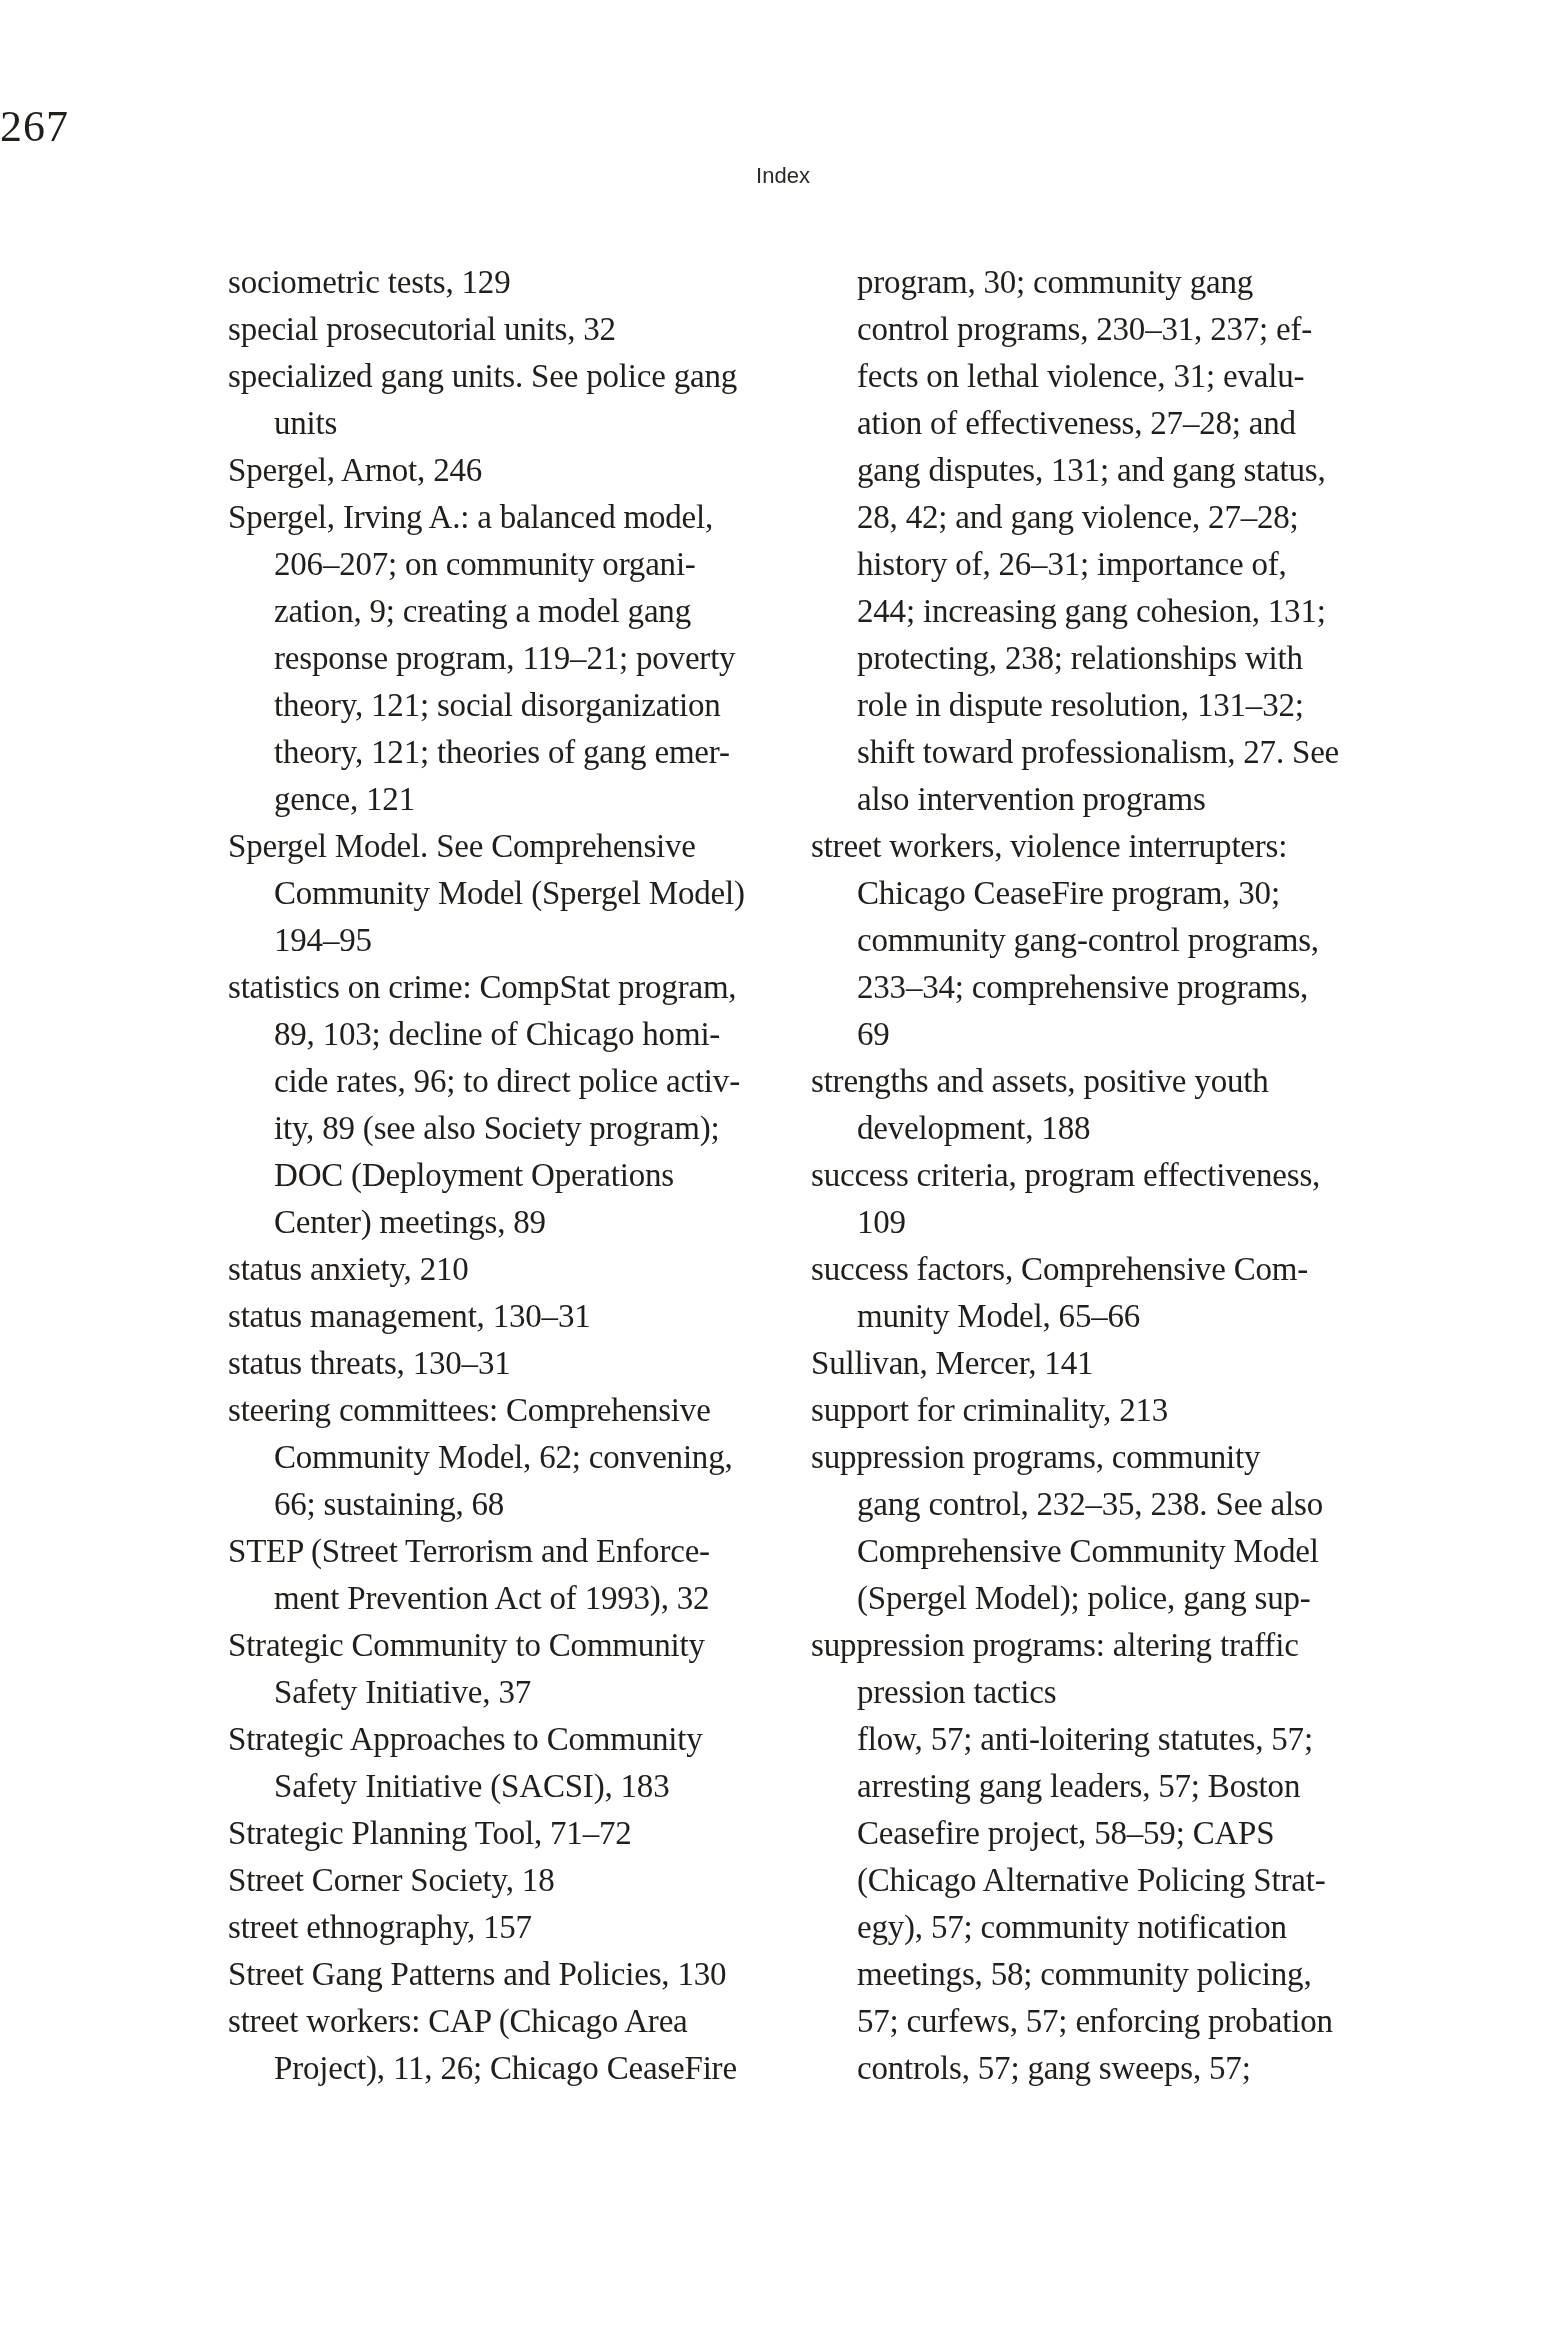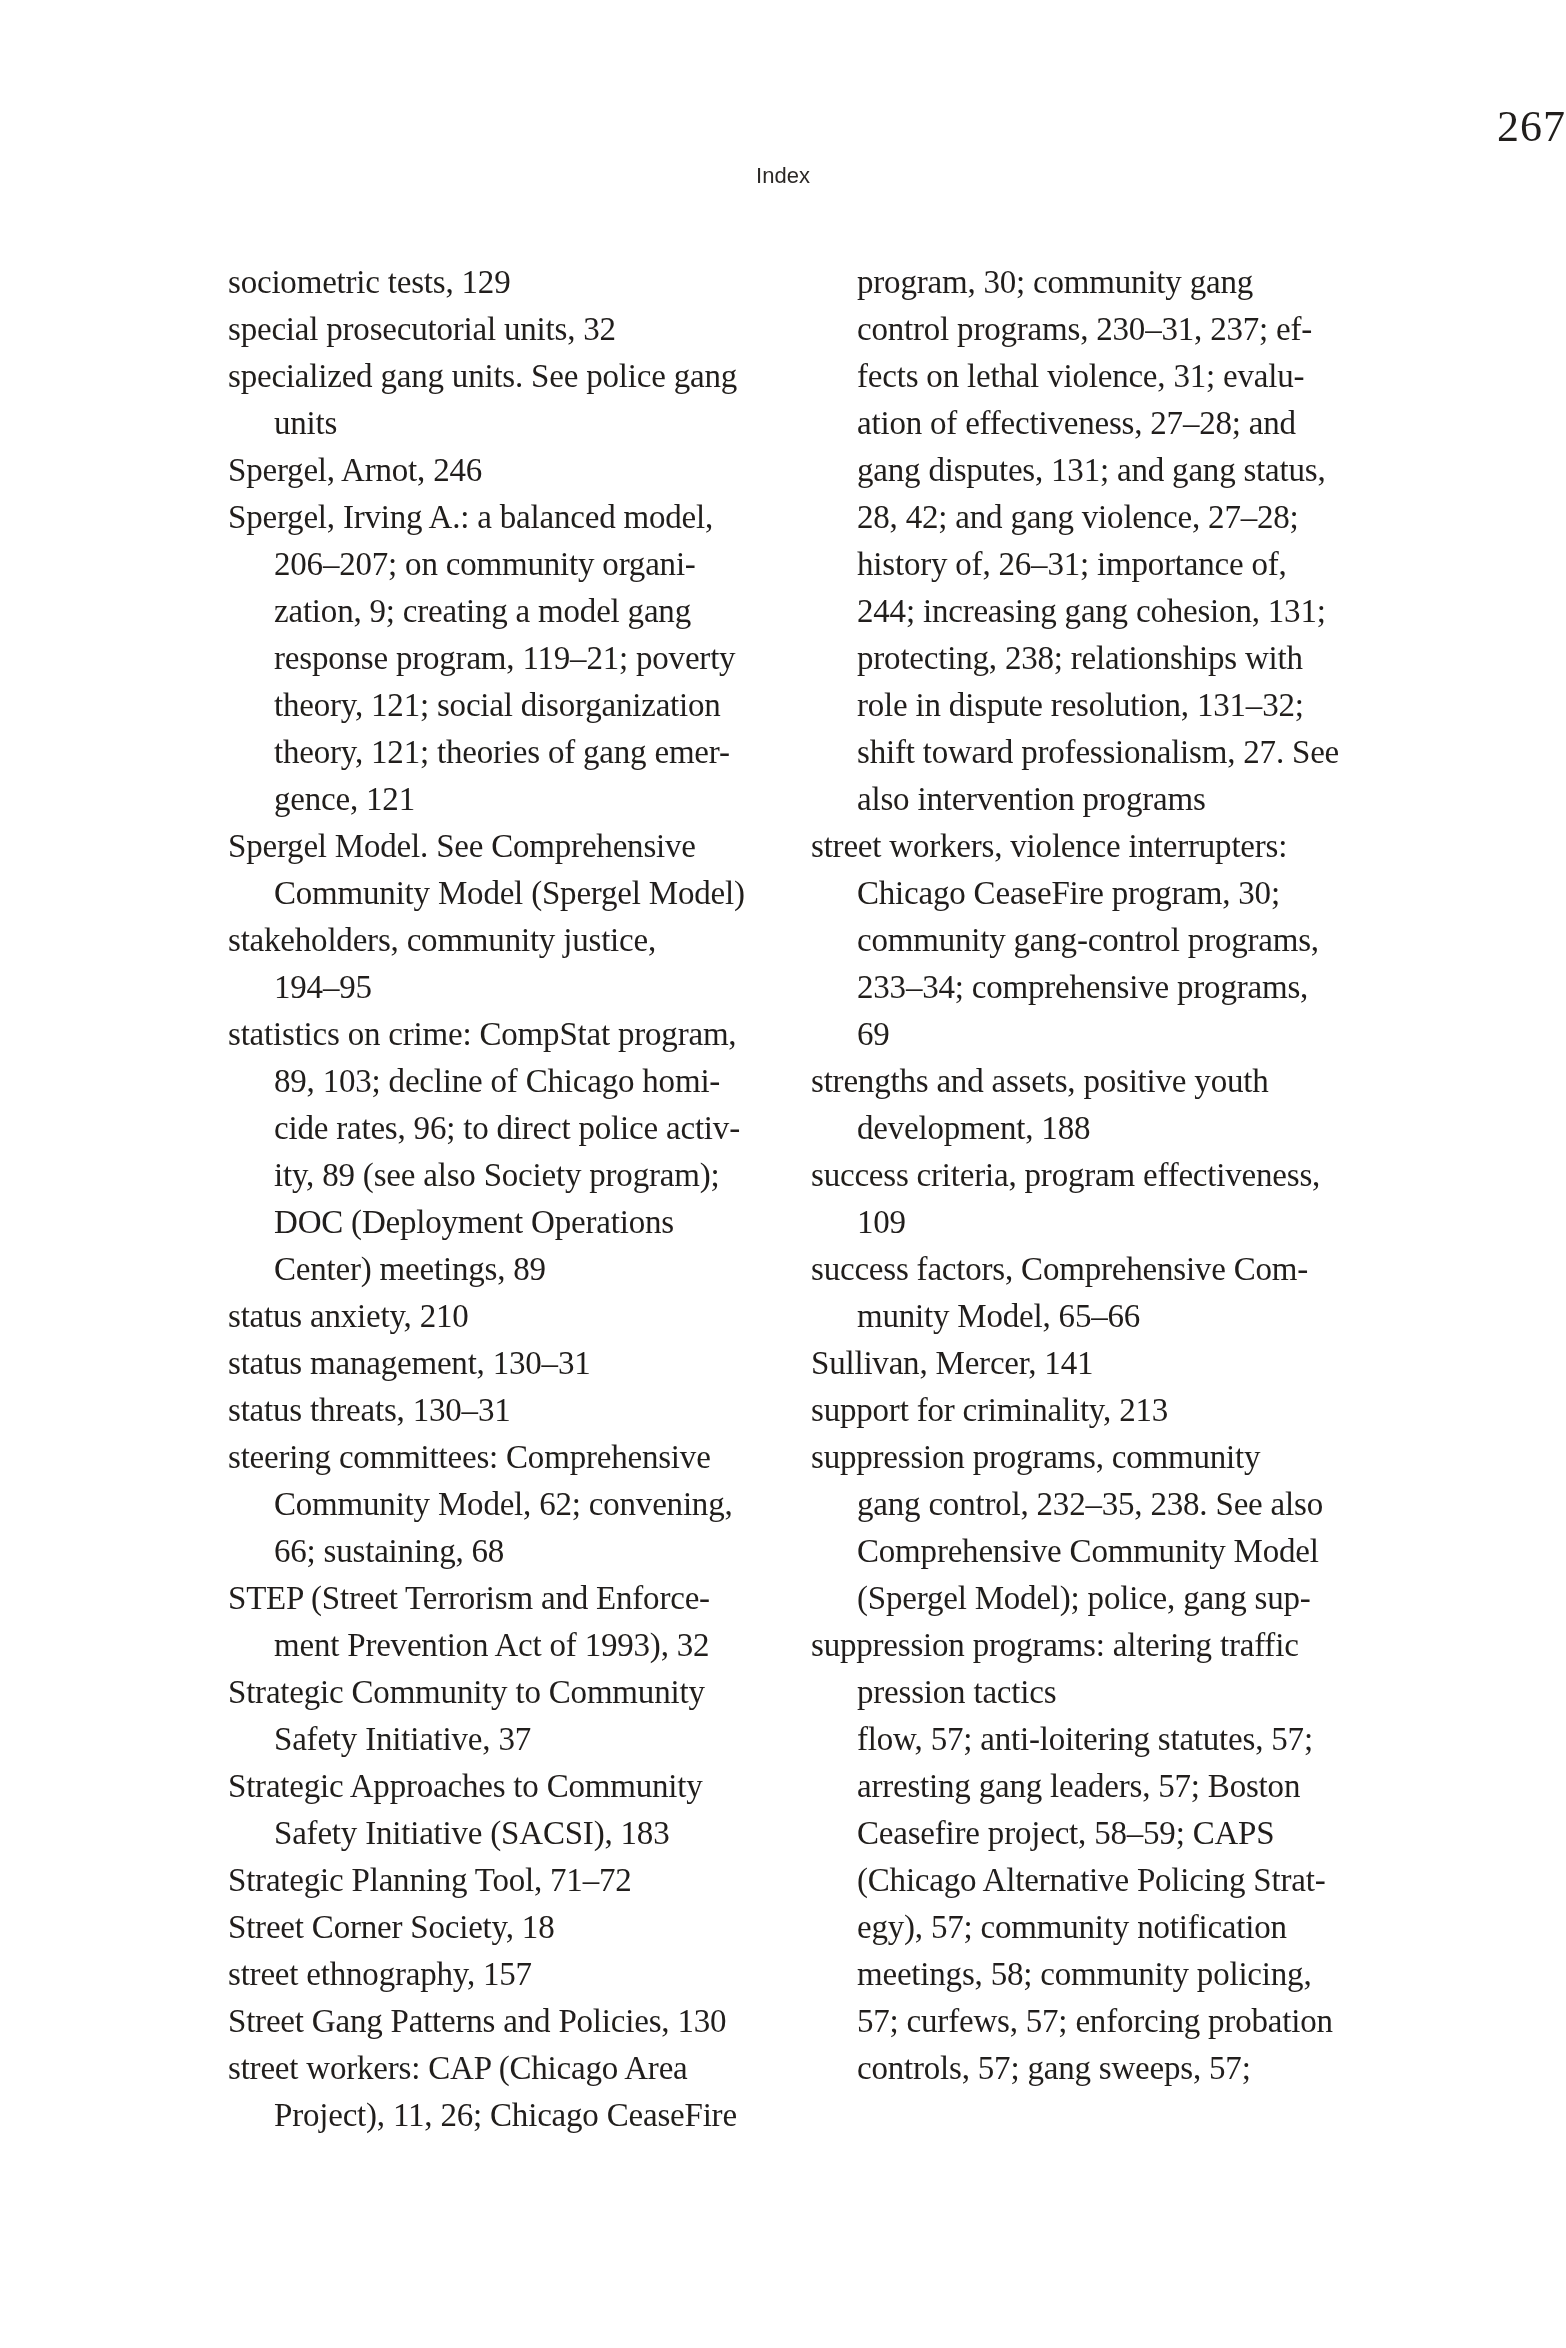--- a/index.html
+++ b/index.html
@@ -14,21 +14,21 @@
     background: #ffffff;
     font-family: "Liberation Serif", serif;
     color: #211e1c;
     overflow: hidden;
   }
   .page-number {
     position: absolute;
     top: 105px;
     left: 0;
     width: 100%;
-    text-align: right;
+    text-align: left;
     font-size: 44px;
     line-height: 44px;
     letter-spacing: 1px;
   }
   .index-title {
     position: absolute;
     top: 160px;
     left: 0;
     width: 100%;
     text-align: center;
@@ -67,21 +67,20 @@
       <div class="line"><span>Spergel, Arnot, 246</span></div>
       <div class="line"><span>Spergel, Irving A.: a balanced model,</span></div>
       <div class="line cont"><span>206–207; on community organi-</span></div>
       <div class="line cont"><span>zation, 9; creating a model gang</span></div>
       <div class="line cont"><span>response program, 119–21; poverty</span></div>
       <div class="line cont"><span>theory, 121; social disorganization</span></div>
       <div class="line cont"><span>theory, 121; theories of gang emer-</span></div>
       <div class="line cont"><span>gence, 121</span></div>
       <div class="line"><span>Spergel Model. </span><span class="it">See</span><span> Comprehensive</span></div>
       <div class="line cont"><span>Community Model (Spergel Model)</span></div>
-      <div class="line"><span>stakeholders, community justice,</span></div>
       <div class="line cont"><span>194–95</span></div>
       <div class="line"><span>statistics on crime: CompStat program,</span></div>
       <div class="line cont"><span>89, 103; decline of Chicago homi-</span></div>
       <div class="line cont"><span>cide rates, 96; to direct police activ-</span></div>
       <div class="line cont"><span>ity, 89 (</span><span class="it">see also</span><span> Society program);</span></div>
       <div class="line cont"><span>DOC (Deployment Operations</span></div>
       <div class="line cont"><span>Center) meetings, 89</span></div>
       <div class="line"><span>status anxiety, 210</span></div>
       <div class="line"><span>status management, 130–31</span></div>
       <div class="line"><span>status threats, 130–31</span></div>

